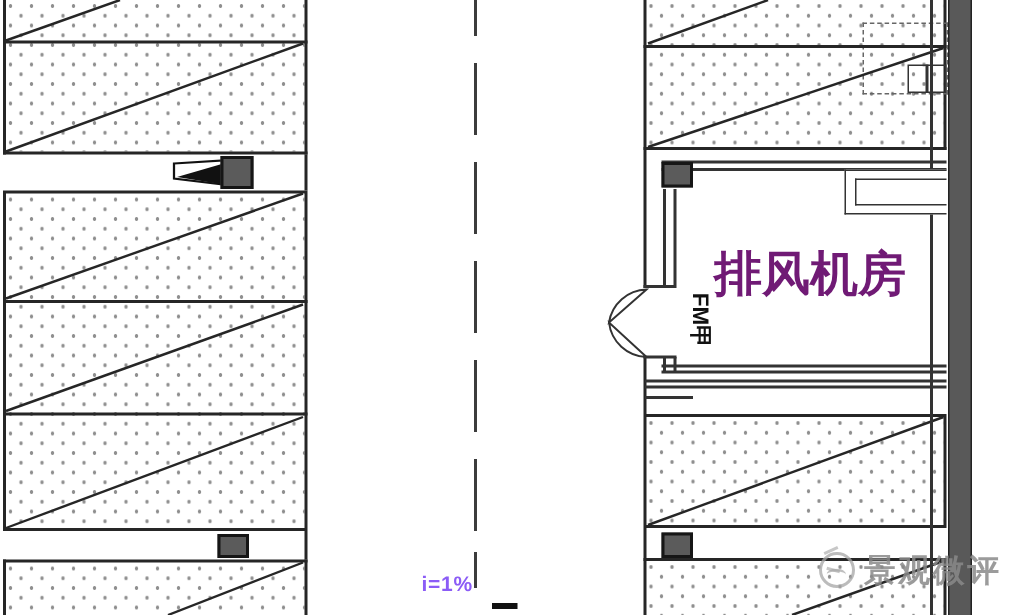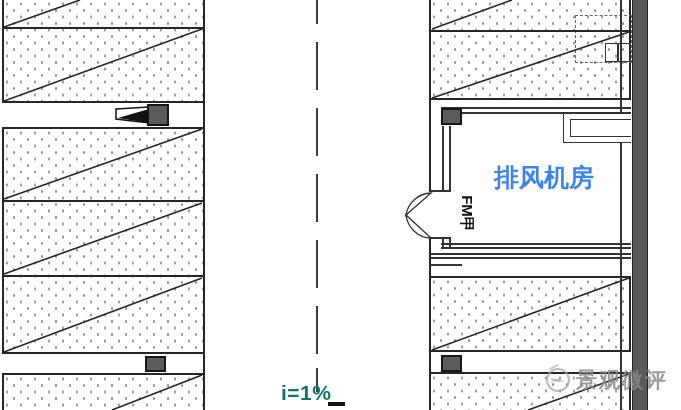--- a/index.html
+++ b/index.html
@@ -44,33 +44,33 @@
   .inset-inner{
     position:absolute;left:570px;top:119px;width:61px;height:18px;
     border:1.5px solid #333;border-right:none;box-sizing:border-box;z-index:4;
   }
   .centerline{
     position:absolute;left:316px;top:0;width:2px;height:392px;z-index:2;
     background-image:repeating-linear-gradient(to bottom,#3c3c3c 0 48px,rgba(0,0,0,0) 48px 66px);
     background-position:0 -24px;
   }
   .fan-room-label{
-    position:absolute;left:494px;top:161px;z-index:7;
-    font-size:25px;font-weight:bold;color:#3b82f6;letter-spacing:0;white-space:nowrap;
+    position:absolute;left:476px;top:161px;z-index:7;
+    font-size:32px;font-weight:bold;color:#701a75;letter-spacing:0;white-space:nowrap;
   }
   .fire-door-label{
     position:absolute;left:446px;top:190px;width:40px;height:46px;z-index:7;
     display:flex;align-items:center;justify-content:center;
   }
   .fire-door-label span{
     transform:rotate(90deg);font-size:15px;font-weight:bold;color:#111;white-space:nowrap;
   }
   .slope-label{
     position:absolute;left:281px;top:381px;z-index:7;
-    font-size:21px;font-weight:bold;color:#0f766e;white-space:nowrap;letter-spacing:0.5px;
+    font-size:14px;font-weight:bold;color:#8b5cf6;white-space:nowrap;letter-spacing:0.5px;
   }
   .slope-tick{position:absolute;left:328px;top:402px;width:17px;height:4px;background:#111;z-index:7;}
   .watermark{
     position:absolute;left:546px;top:364px;height:32px;z-index:20;
     display:flex;align-items:center;
   }
   .wm-logo{
     width:24px;height:24px;border:2px solid rgba(165,165,165,0.75);border-radius:50%;
     box-sizing:border-box;margin-right:6px;position:relative;
   }

